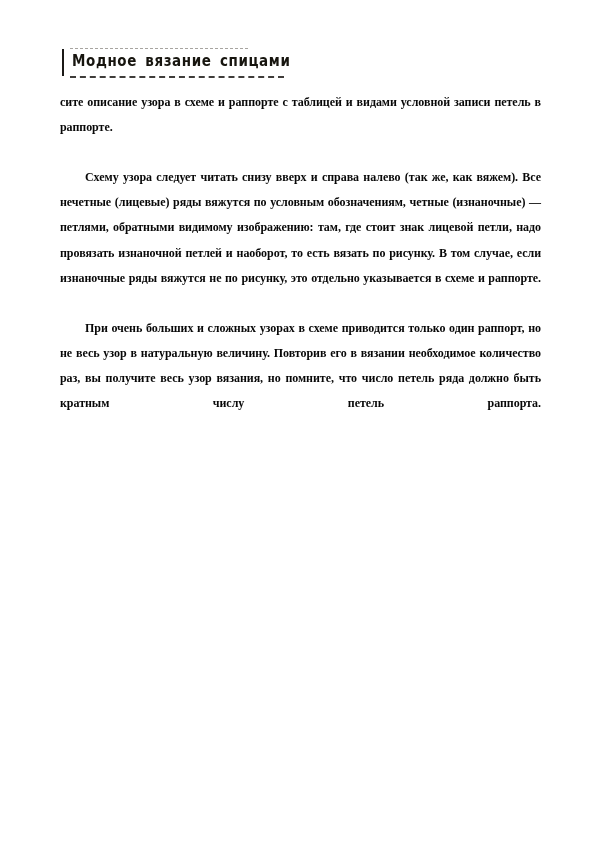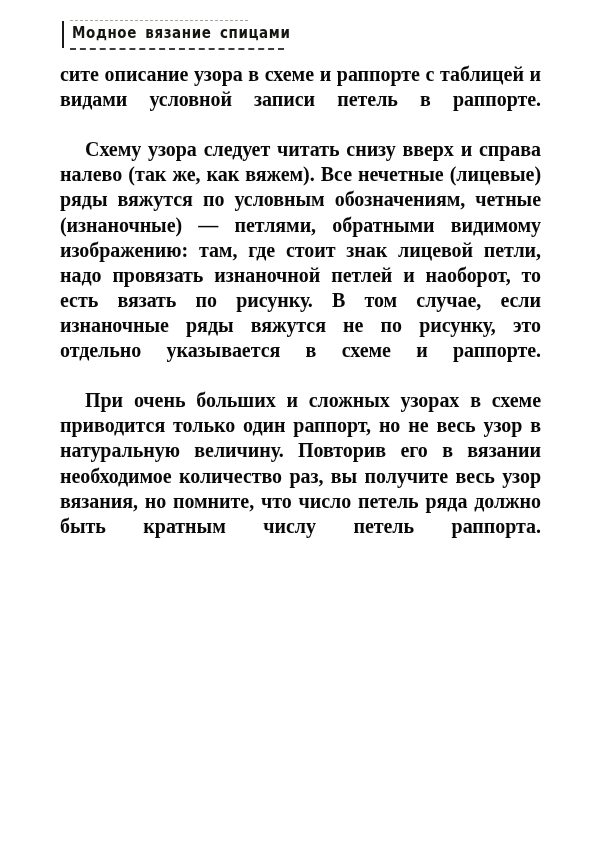--- a/index.html
+++ b/index.html
@@ -9,20 +9,21 @@
     background: #ffffff;
   }
 
   .page {
     position: relative;
     width: 600px;
     height: 708px;
     background: #ffffff;
     overflow: hidden;
     font-family: "Liberation Serif", "DejaVu Serif", serif;
+    margin-top: 28px;
     -webkit-font-smoothing: antialiased;
   }
 
   
   .running-header {
     position: absolute;
     left: 62px;
     top: 18px;
     width: 232px;
     height: 36px;
@@ -79,21 +80,21 @@
     position: absolute;
     left: 60px;
     top: 62px;
     width: 481px;
   }
 
   .para {
     margin: 0;
     text-align: justify;
     text-justify: inter-word;
-    font-size: 20px;
+    font-size: 12px;
     line-height: 25.1px;
     font-weight: bold;
     color: #080808;
     letter-spacing: -0.05px;
     hyphens: manual;
   }
 
   .para.indent {
     text-indent: 25px;
   }

